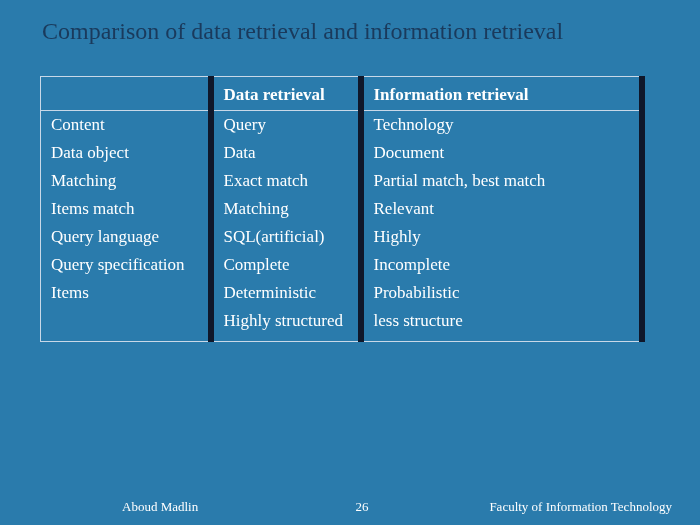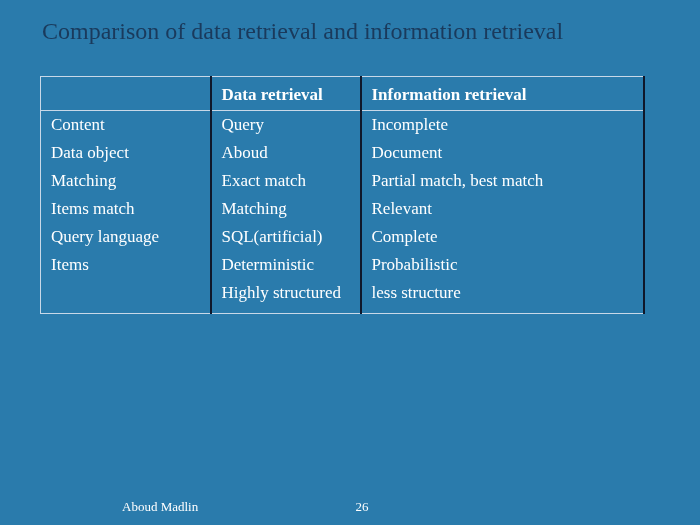--- a/index.html
+++ b/index.html
@@ -24,21 +24,21 @@
     }
     table {
       border-collapse: collapse;
       width: 100%;
       max-width: 605px;
       color: #fff;
       font-size: 17px;
     }
     th, td {
       border-left: 1px solid #c8d8e8;
-      border-right: 2px solid #0f172a;
+      border-right: 6px solid #0f172a;
       padding: 4px 10px 4px 10px;
       text-align: left;
       vertical-align: top;
     }
     tr:first-child th, tr:first-child td { border-top: 1px solid #c8d8e8; }
     tr:last-child td { border-bottom: 1px solid #c8d8e8; padding-bottom: 10px;}
     th {
       font-weight: bold;
       padding-top: 8px;
       padding-bottom: 5px;
@@ -70,52 +70,58 @@
   <table>
     <tbody>
         <tr>
       <th class="col1"></th>
       <th class="col2">Data retrieval</th>
       <th class="col3">Information retrieval</th>
     </tr>
     <tr>
       <td>Content</td>
       <td>Query</td>
-      <td>Incomplete</td>
+      <td>Technology</td>
     </tr>
     <tr>
       <td>Data object</td>
-      <td>Aboud</td>
+      <td>Data</td>
       <td>Document</td>
     </tr>
     <tr>
       <td>Matching</td>
       <td>Exact match</td>
       <td>Partial match, best match</td>
     </tr>
     <tr>
       <td>Items match</td>
       <td>Matching</td>
       <td>Relevant</td>
     </tr>
     <tr>
       <td>Query language</td>
       <td>SQL(artificial)</td>
+      <td>Highly</td>
+    </tr>
+    <tr>
+      <td>Query specification</td>
       <td>Complete</td>
+      <td>Incomplete</td>
     </tr>
     <tr>
       <td>Items</td>
       <td>Deterministic</td>
       <td>Probabilistic</td>
     </tr>
     <tr>
       <td></td>
       <td>Highly structured</td>
       <td>less structure</td>
     </tr>
   </tbody>
     </table>
 </div>
 
 <div class="footer">
   <span>Aboud Madlin</span>
   <span class="page">26</span>
+  <span>Faculty of Information Technology</span>
 </div>
 
 </body></html>

